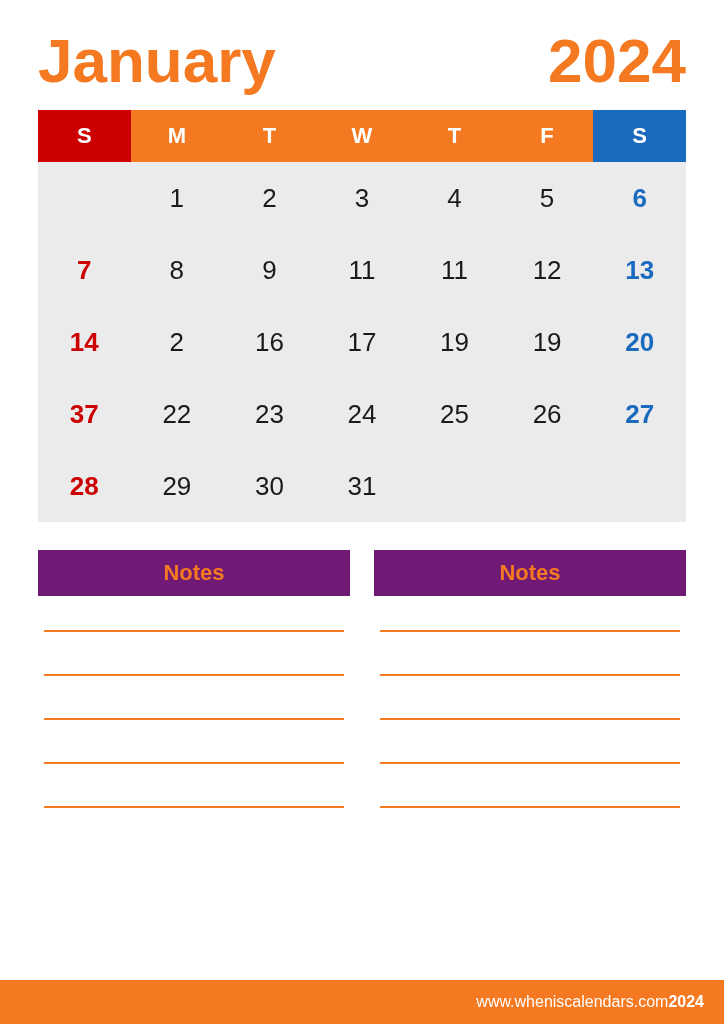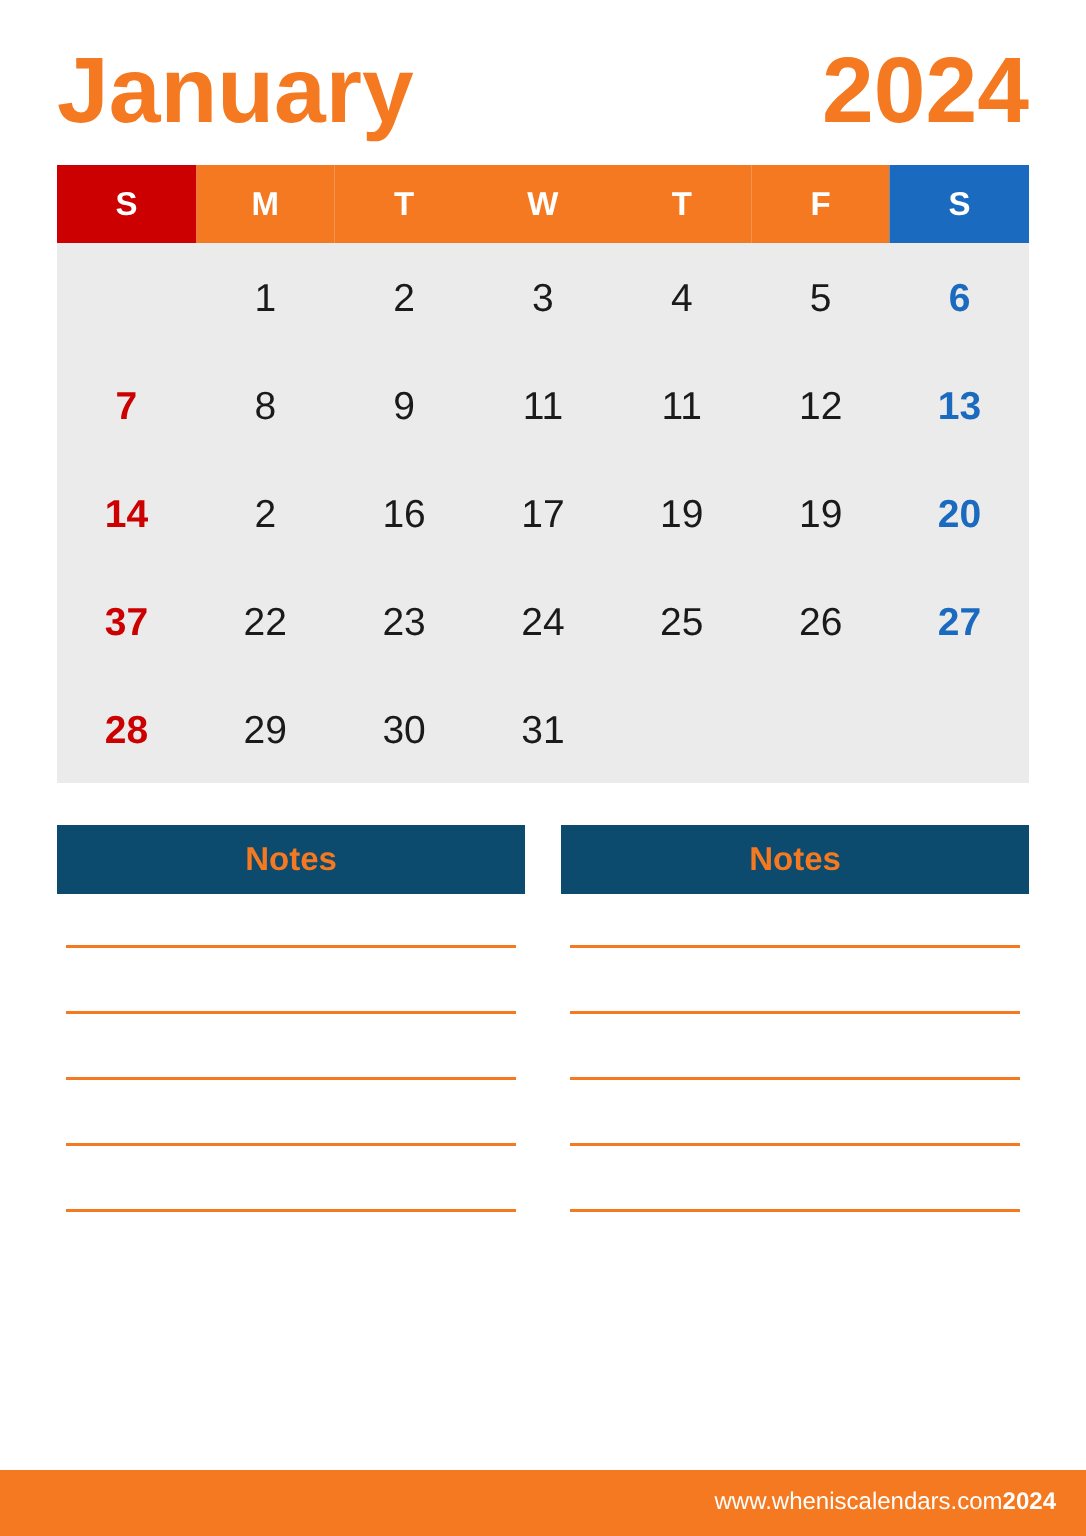--- a/index.html
+++ b/index.html
@@ -104,21 +104,21 @@
       flex: 0 0 auto;
     }
 
     .notes-box {
       flex: 1;
       display: flex;
       flex-direction: column;
     }
 
     .notes-label-bar {
-      background: #0c4a6e;
+      background: #701a75;
       padding: 10px 0;
       text-align: center;
       margin-bottom: 14px;
     }
 
     .notes-label-bar span {
       color: #F47920;
       font-size: 22px;
       font-weight: bold;
     }

